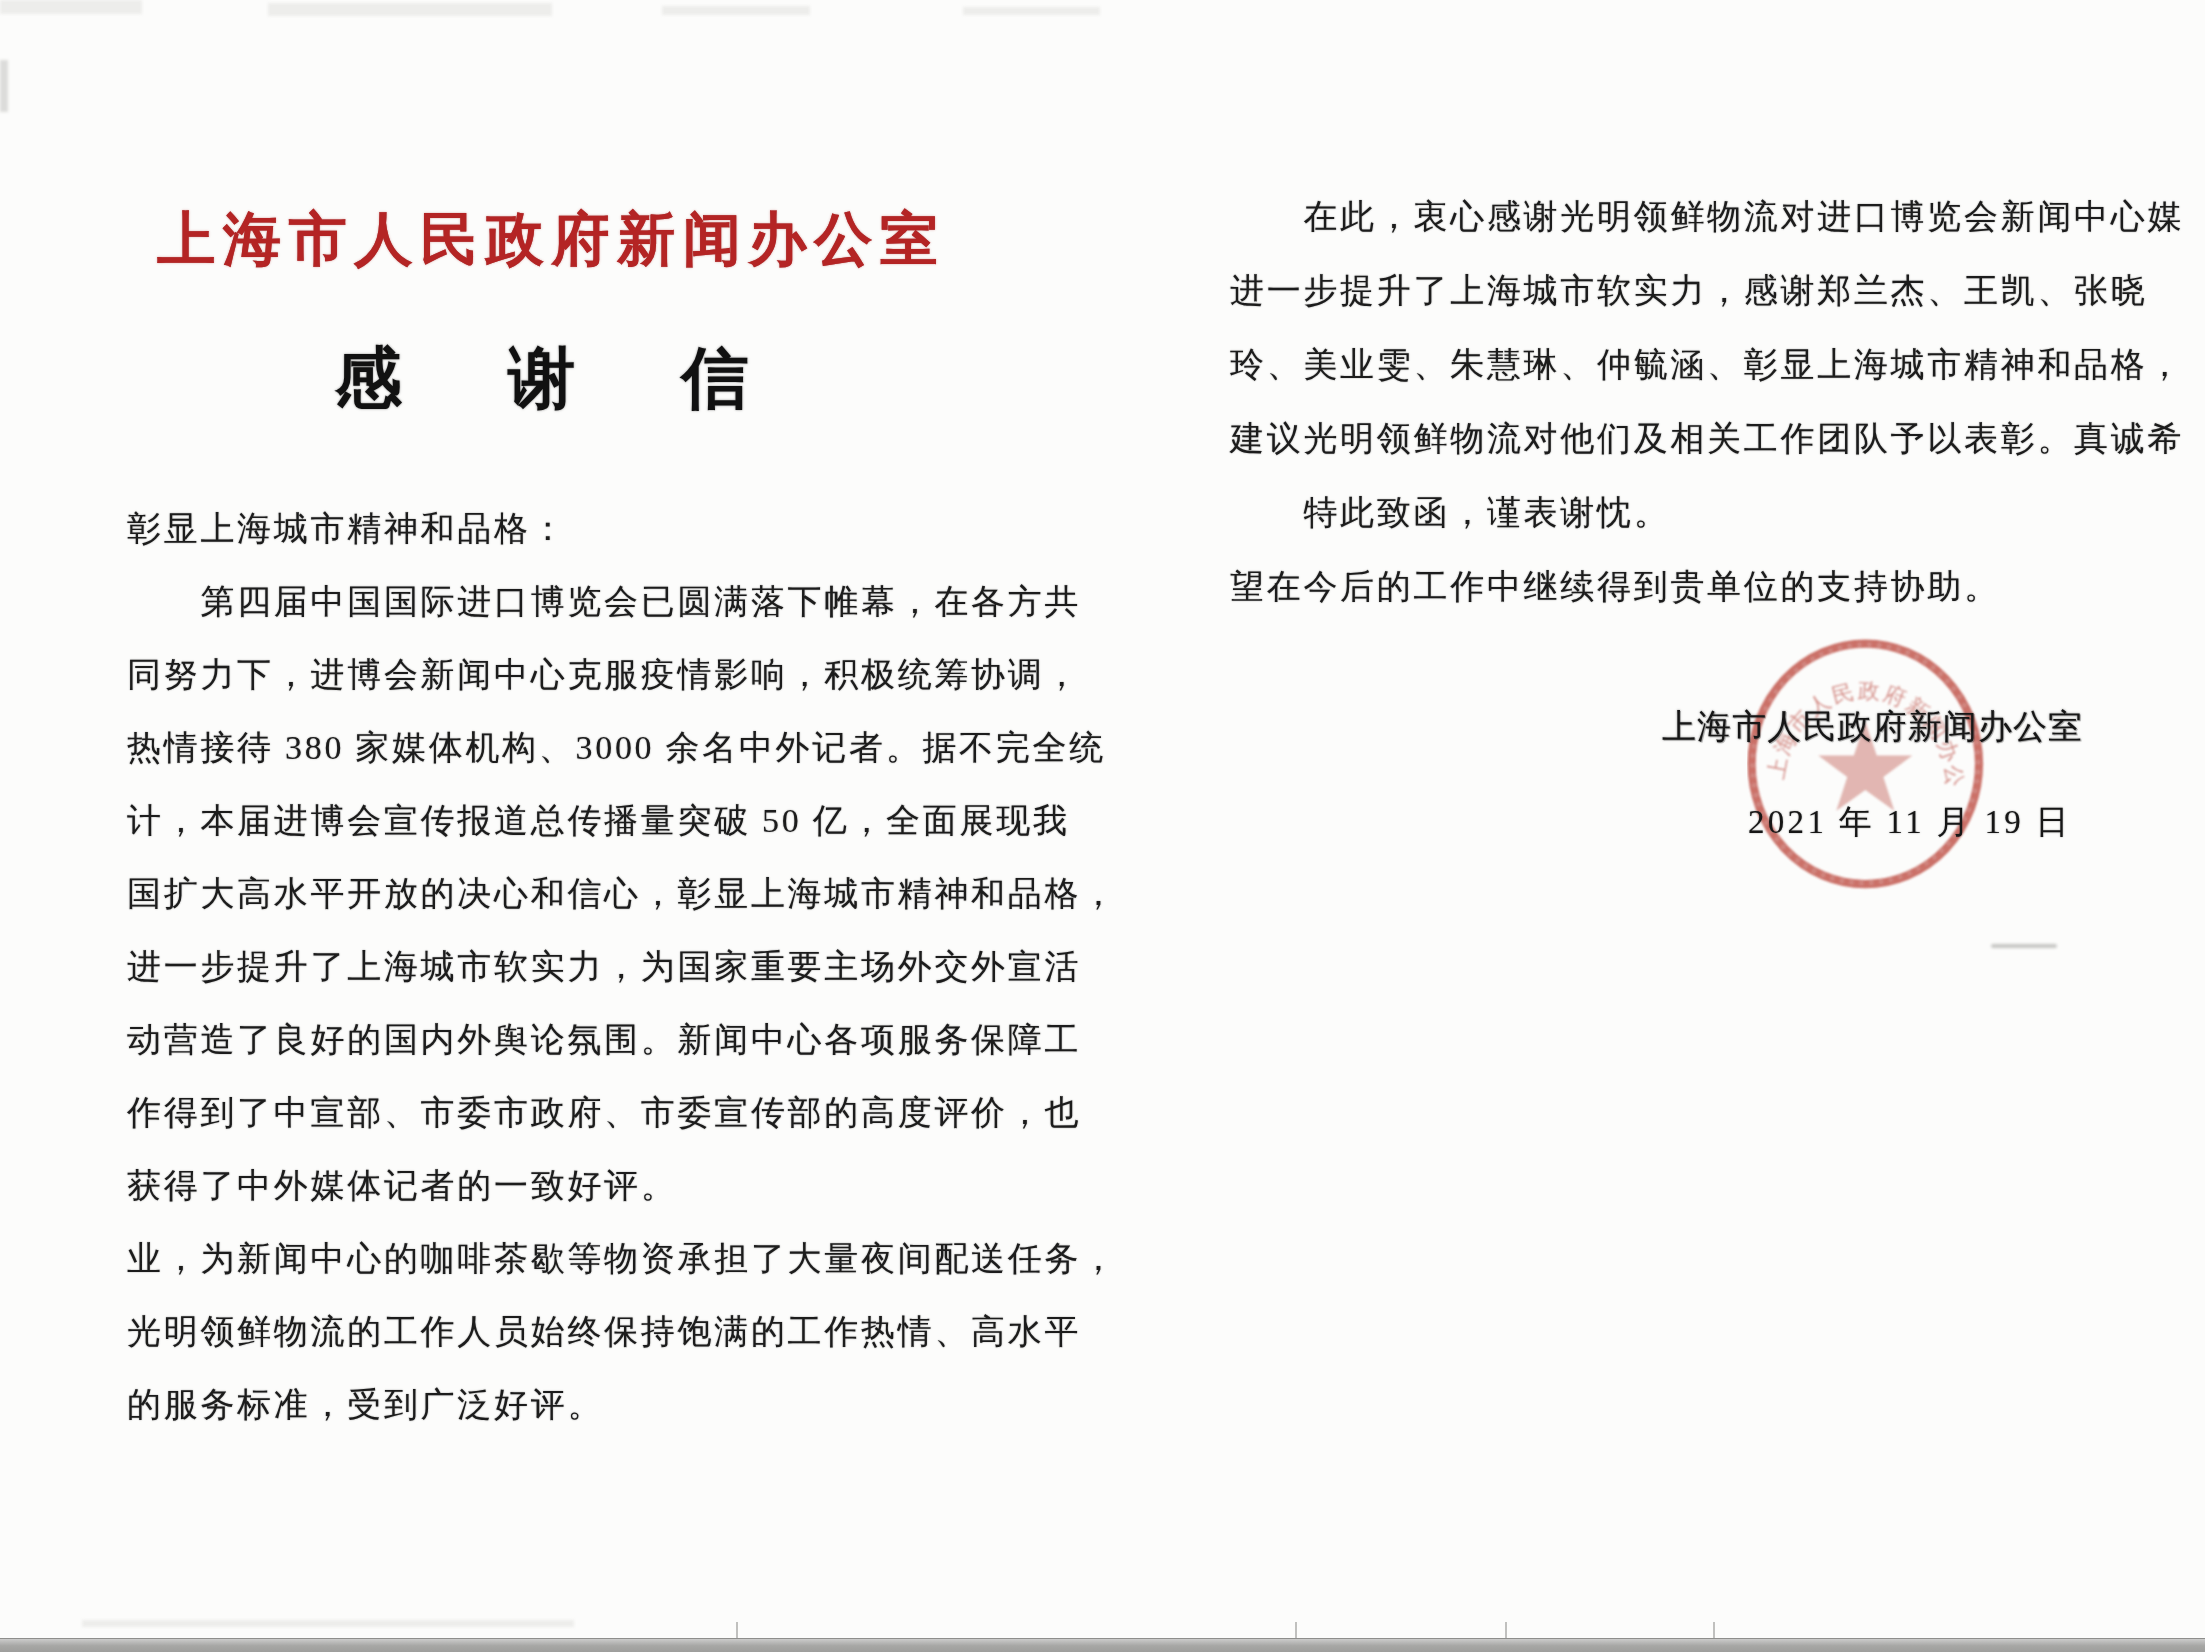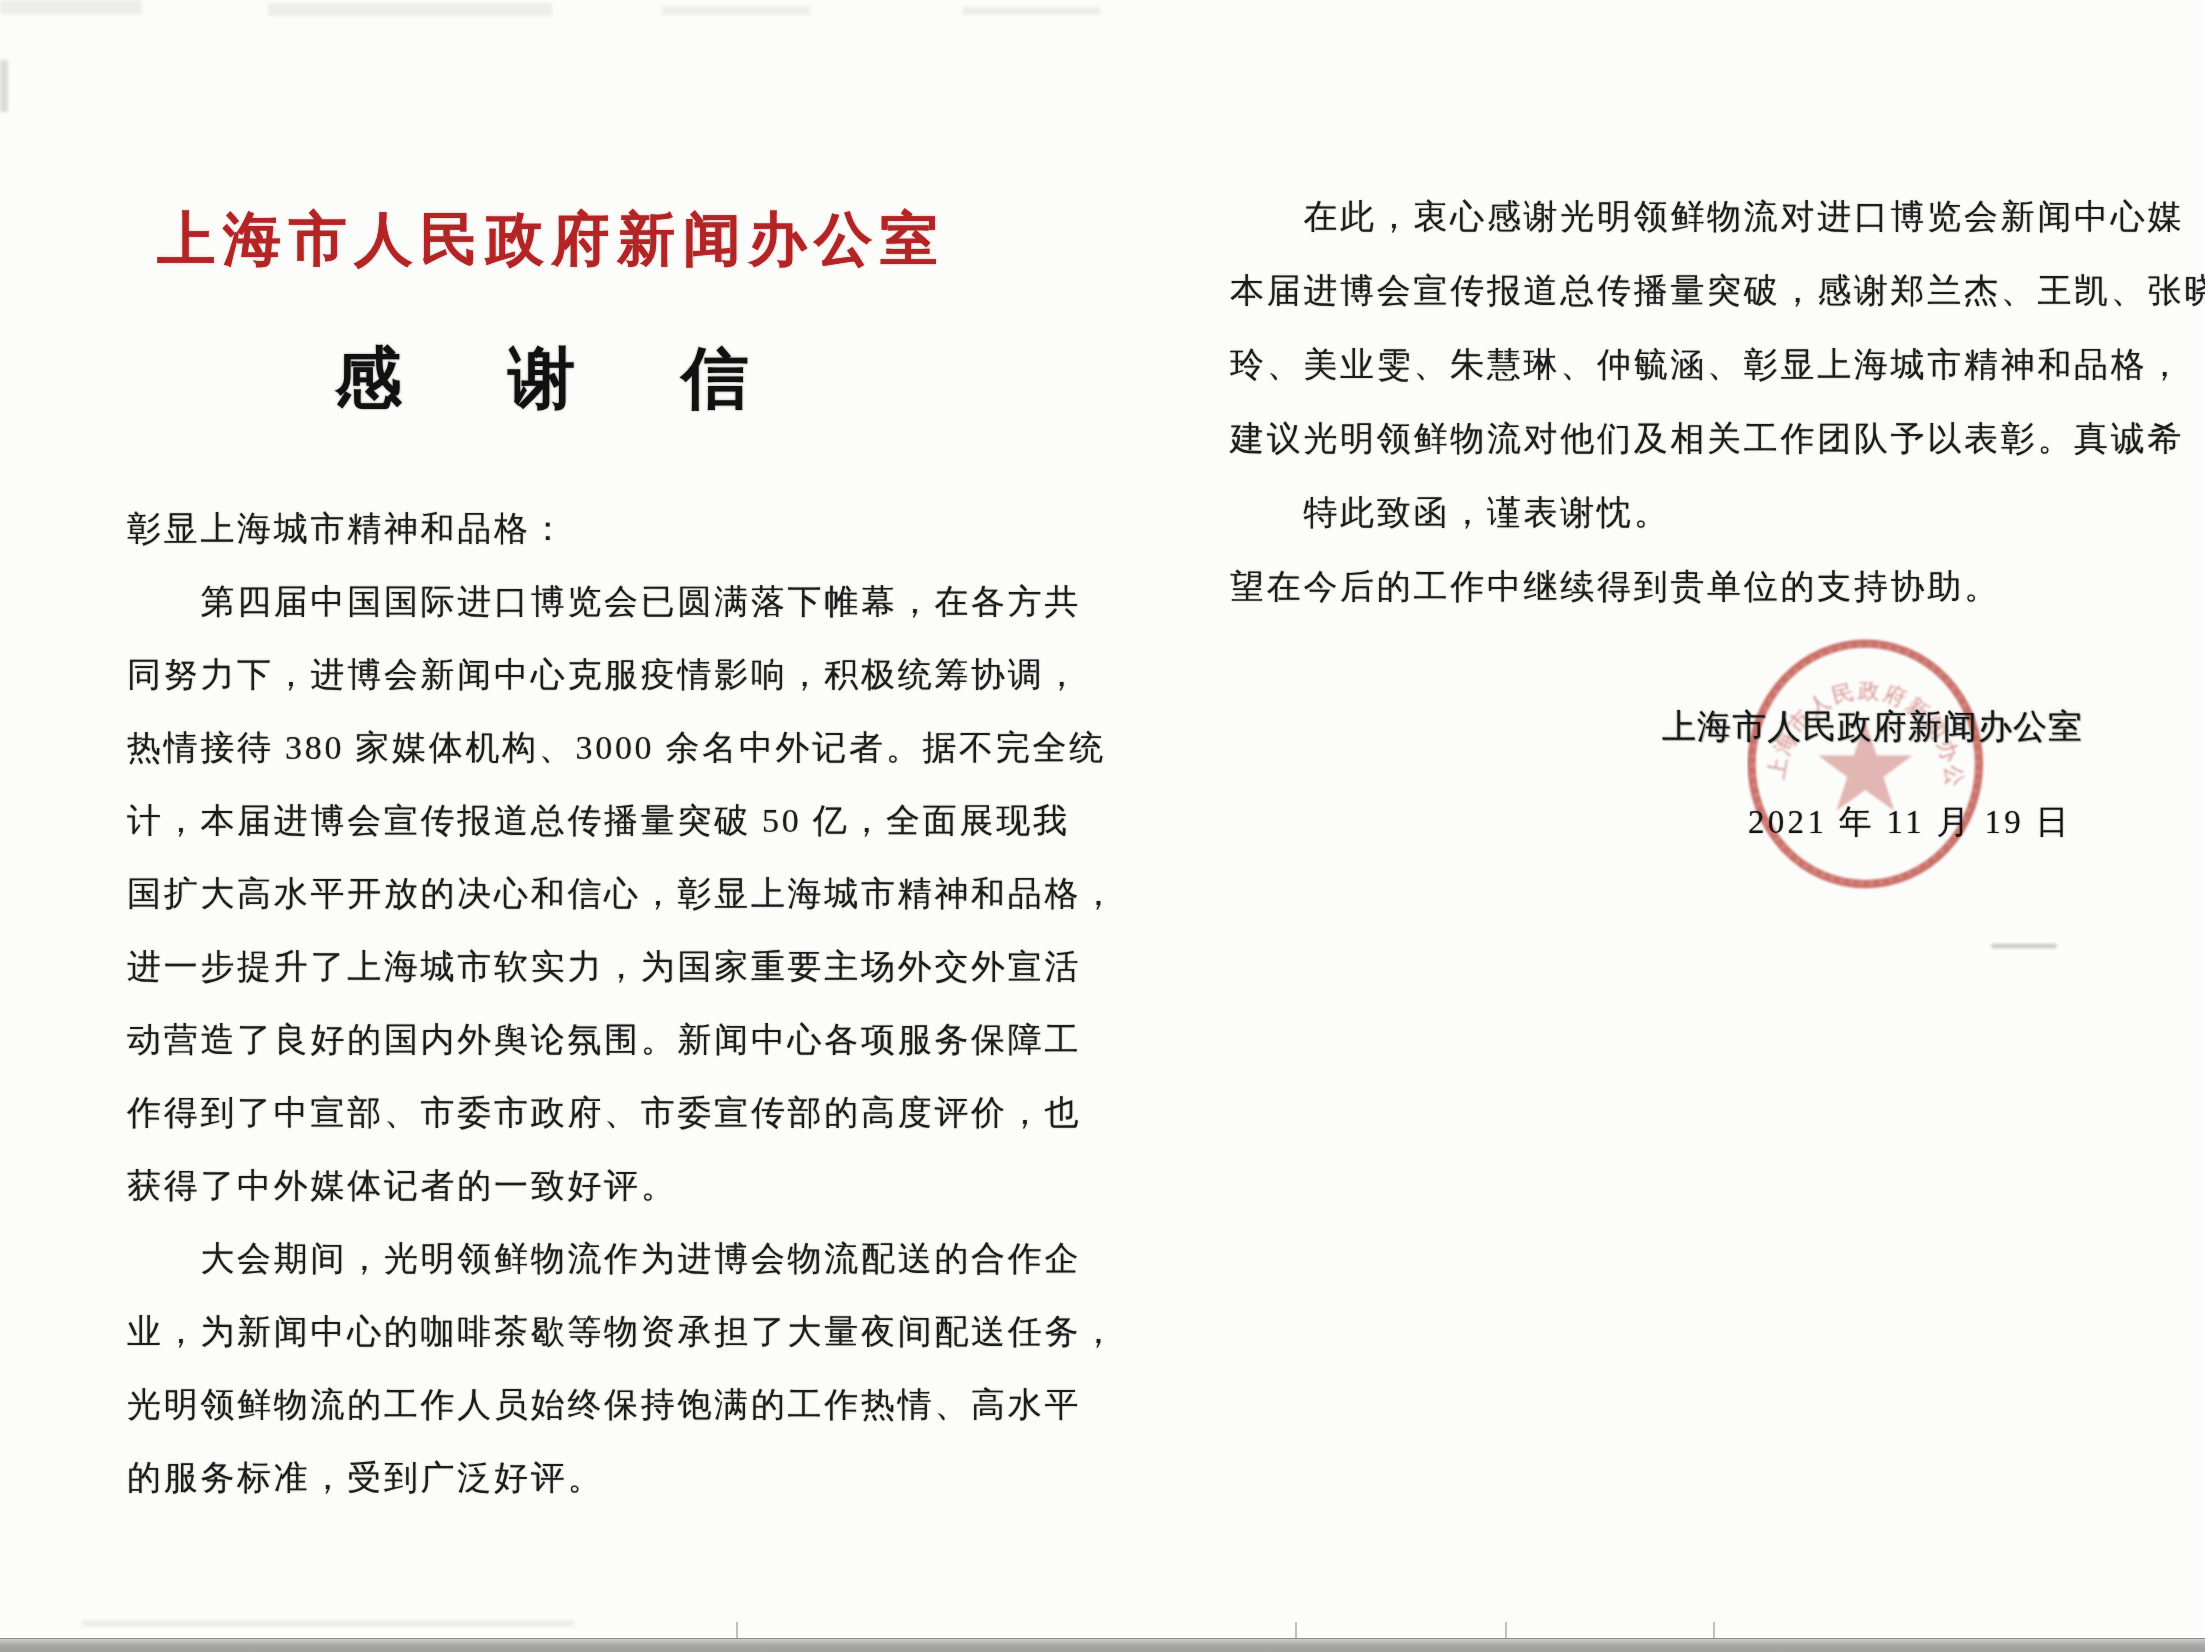--- a/index.html
+++ b/index.html
@@ -100,30 +100,29 @@
   <div class="line">彰显上海城市精神和品格：</div>
       <div class="line">　　第四届中国国际进口博览会已圆满落下帷幕，在各方共</div>
       <div class="line">同努力下，进博会新闻中心克服疫情影响，积极统筹协调，</div>
       <div class="line">热情接待 380 家媒体机构、3000 余名中外记者。据不完全统</div>
       <div class="line">计，本届进博会宣传报道总传播量突破 50 亿，全面展现我</div>
       <div class="line">国扩大高水平开放的决心和信心，彰显上海城市精神和品格，</div>
       <div class="line">进一步提升了上海城市软实力，为国家重要主场外交外宣活</div>
       <div class="line">动营造了良好的国内外舆论氛围。新闻中心各项服务保障工</div>
       <div class="line">作得到了中宣部、市委市政府、市委宣传部的高度评价，也</div>
       <div class="line">获得了中外媒体记者的一致好评。</div>
-      <div class="line">　　大会期间，光明领鲜物流作为进博会物流配送的合作企</div>
       <div class="line">业，为新闻中心的咖啡茶歇等物资承担了大量夜间配送任务，</div>
       <div class="line">光明领鲜物流的工作人员始终保持饱满的工作热情、高水平</div>
       <div class="line">的服务标准，受到广泛好评。</div>
     </div>
 
   <div class="body-col col-right">
 
   <div class="line">　　在此，衷心感谢光明领鲜物流对进口博览会新闻中心媒</div>
-      <div class="line">本届进博会宣传报道总传播量突破，感谢郑兰杰、王凯、张晓</div>
+      <div class="line">进一步提升了上海城市软实力，感谢郑兰杰、王凯、张晓</div>
       <div class="line">玲、美业雯、朱慧琳、仲毓涵、彰显上海城市精神和品格，</div>
       <div class="line">建议光明领鲜物流对他们及相关工作团队予以表彰。真诚希</div>
       <div class="line">　　特此致函，谨表谢忱。</div>
       <div class="line">望在今后的工作中继续得到贵单位的支持协助。</div>
     </div>
 
   <div class="sig-org">上海市人民政府新闻办公室</div>
   <div class="sig-date">2021 年 11 月 19 日</div>
 
   <svg class="seal" viewBox="0 0 440 472" xmlns="http://www.w3.org/2000/svg">

